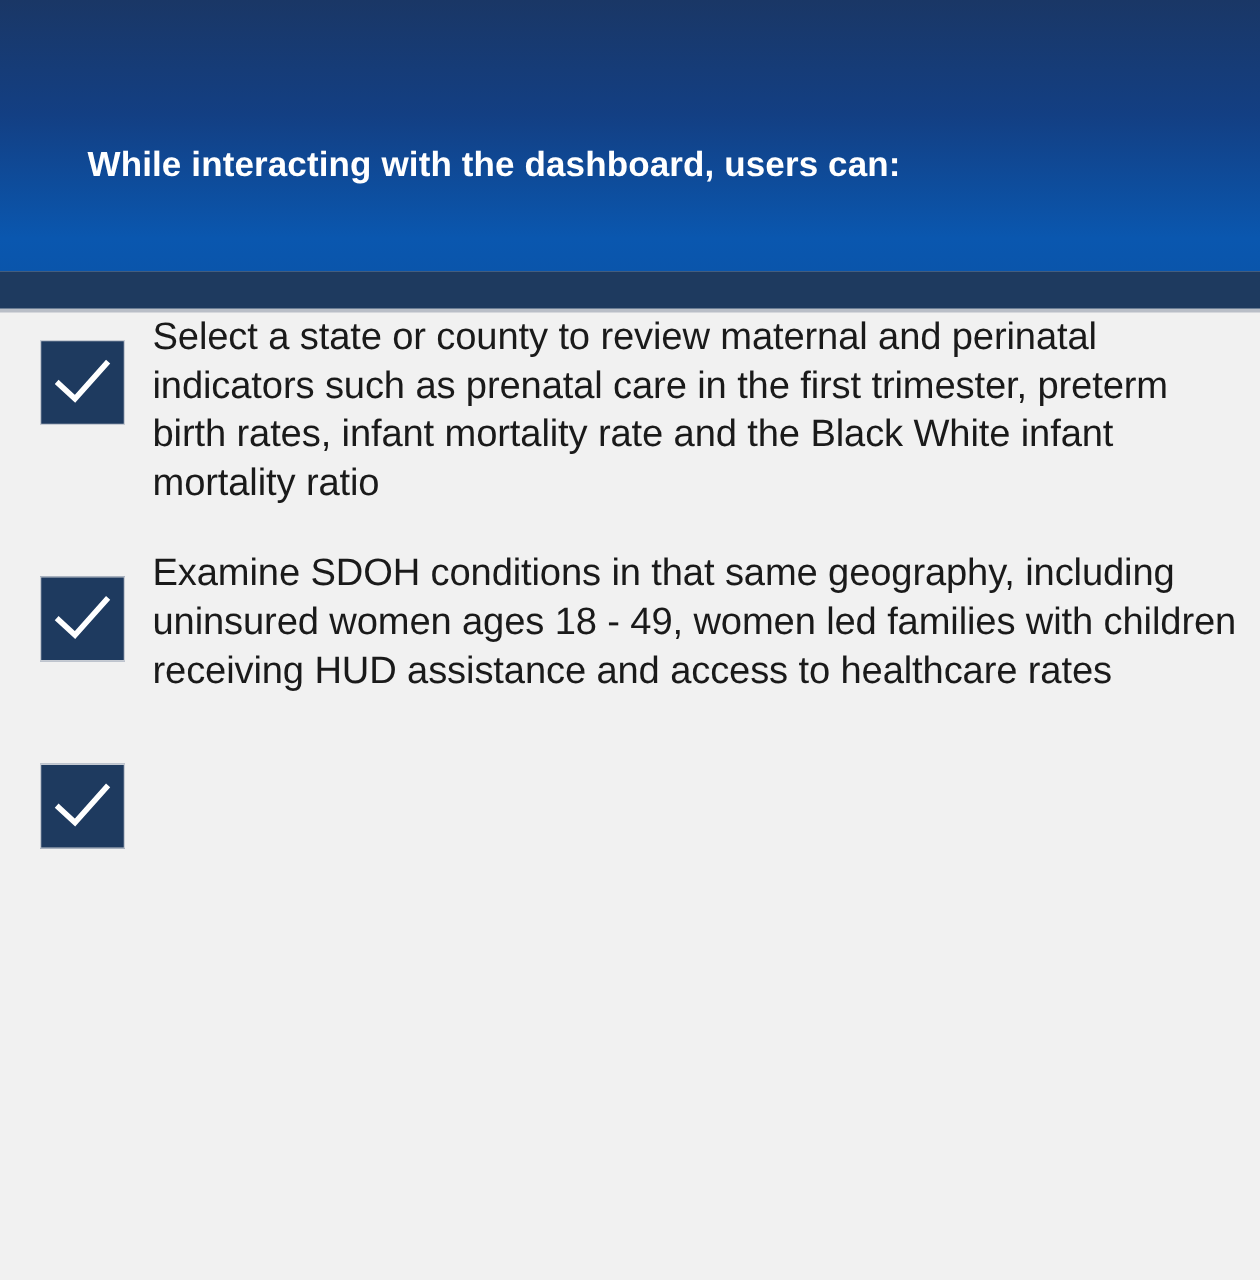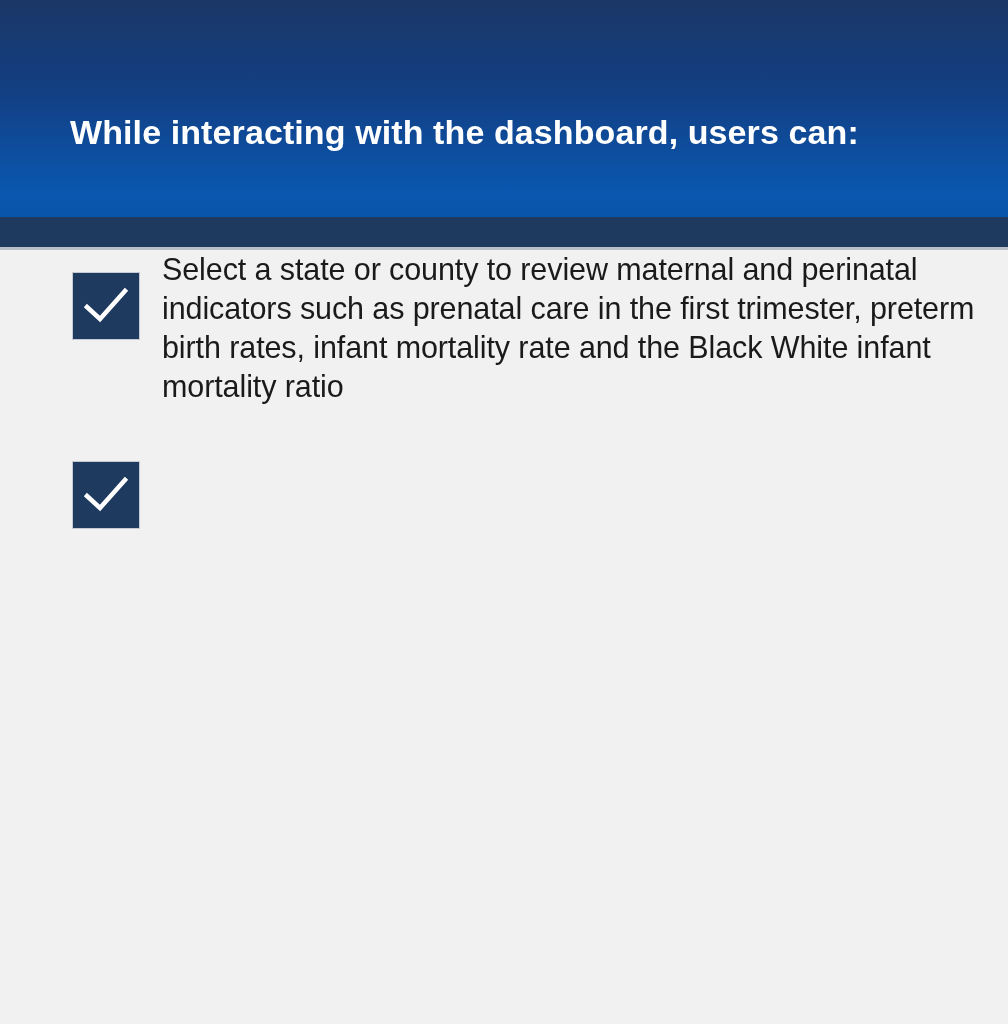--- a/index.html
+++ b/index.html
@@ -27,21 +27,21 @@
     left: 0;
     top: 0;
     width: 1008px;
     height: 217px;
     background: linear-gradient(to bottom, #1a3766 0%, #133f83 42%, #0a57af 88%, #0a55ab 100%);
   }
   .header-title {
     position: absolute;
     left: 70px;
     top: 110px;
-    font-size: 34px;
+    font-size: 28px;
     font-weight: bold;
     color: #ffffff;
     letter-spacing: 0.1px;
     line-height: 44px;
     white-space: nowrap;
   }
   .header-rule {
     position: absolute;
     left: 0;
     top: 217px;
@@ -62,21 +62,21 @@
   .checklist {
     position: absolute;
     left: 0;
     top: 250px;
     width: 1008px;
   }
   .check-item {
     position: relative;
     display: flex;
     align-items: flex-start;
-    padding: 0 0 0 72px;
+    padding: 0 0 0 32px;
     margin-bottom: 33px;
   }
   .check-box {
     flex: 0 0 auto;
     width: 68px;
     height: 68px;
     background: #1e3a5f;
     border: 1px solid #c6cbd3;
     box-sizing: border-box;
     margin-top: 22px;
@@ -114,20 +114,30 @@
       <div class="check-box">
         <span>
           <svg width="46" height="40" viewBox="0 0 46 40" aria-hidden="true">
             <path d="M4 21 L17 33 L42 5" fill="none" stroke="#ffffff" stroke-width="4.5" stroke-linecap="square" stroke-linejoin="miter"></path>
           </svg>
         </span>
       </div>
       <div class="check-text">Select a state or county to review maternal and perinatal indicators such as prenatal care in the first trimester, preterm birth rates, infant mortality rate and the Black White infant mortality ratio</div>
     </div>
 
+    <div class="check-item">
+      <div class="check-box">
+        <span>
+          <svg width="46" height="40" viewBox="0 0 46 40" aria-hidden="true">
+            <path d="M4 21 L17 33 L42 5" fill="none" stroke="#ffffff" stroke-width="4.5" stroke-linecap="square" stroke-linejoin="miter"></path>
+          </svg>
+        </span>
+      </div>
+      <div class="check-text">Examine SDOH conditions in that same geography, including uninsured women ages 18 - 49, women led families with children receiving HUD assistance and access to healthcare rates</div>
+    </div>
 
     <div class="check-item">
       <div class="check-box">
         <span>
           <svg width="46" height="40" viewBox="0 0 46 40" aria-hidden="true">
             <path d="M4 21 L17 33 L42 5" fill="none" stroke="#ffffff" stroke-width="4.5" stroke-linecap="square" stroke-linejoin="miter"></path>
           </svg>
         </span>
       </div>
     </div>

